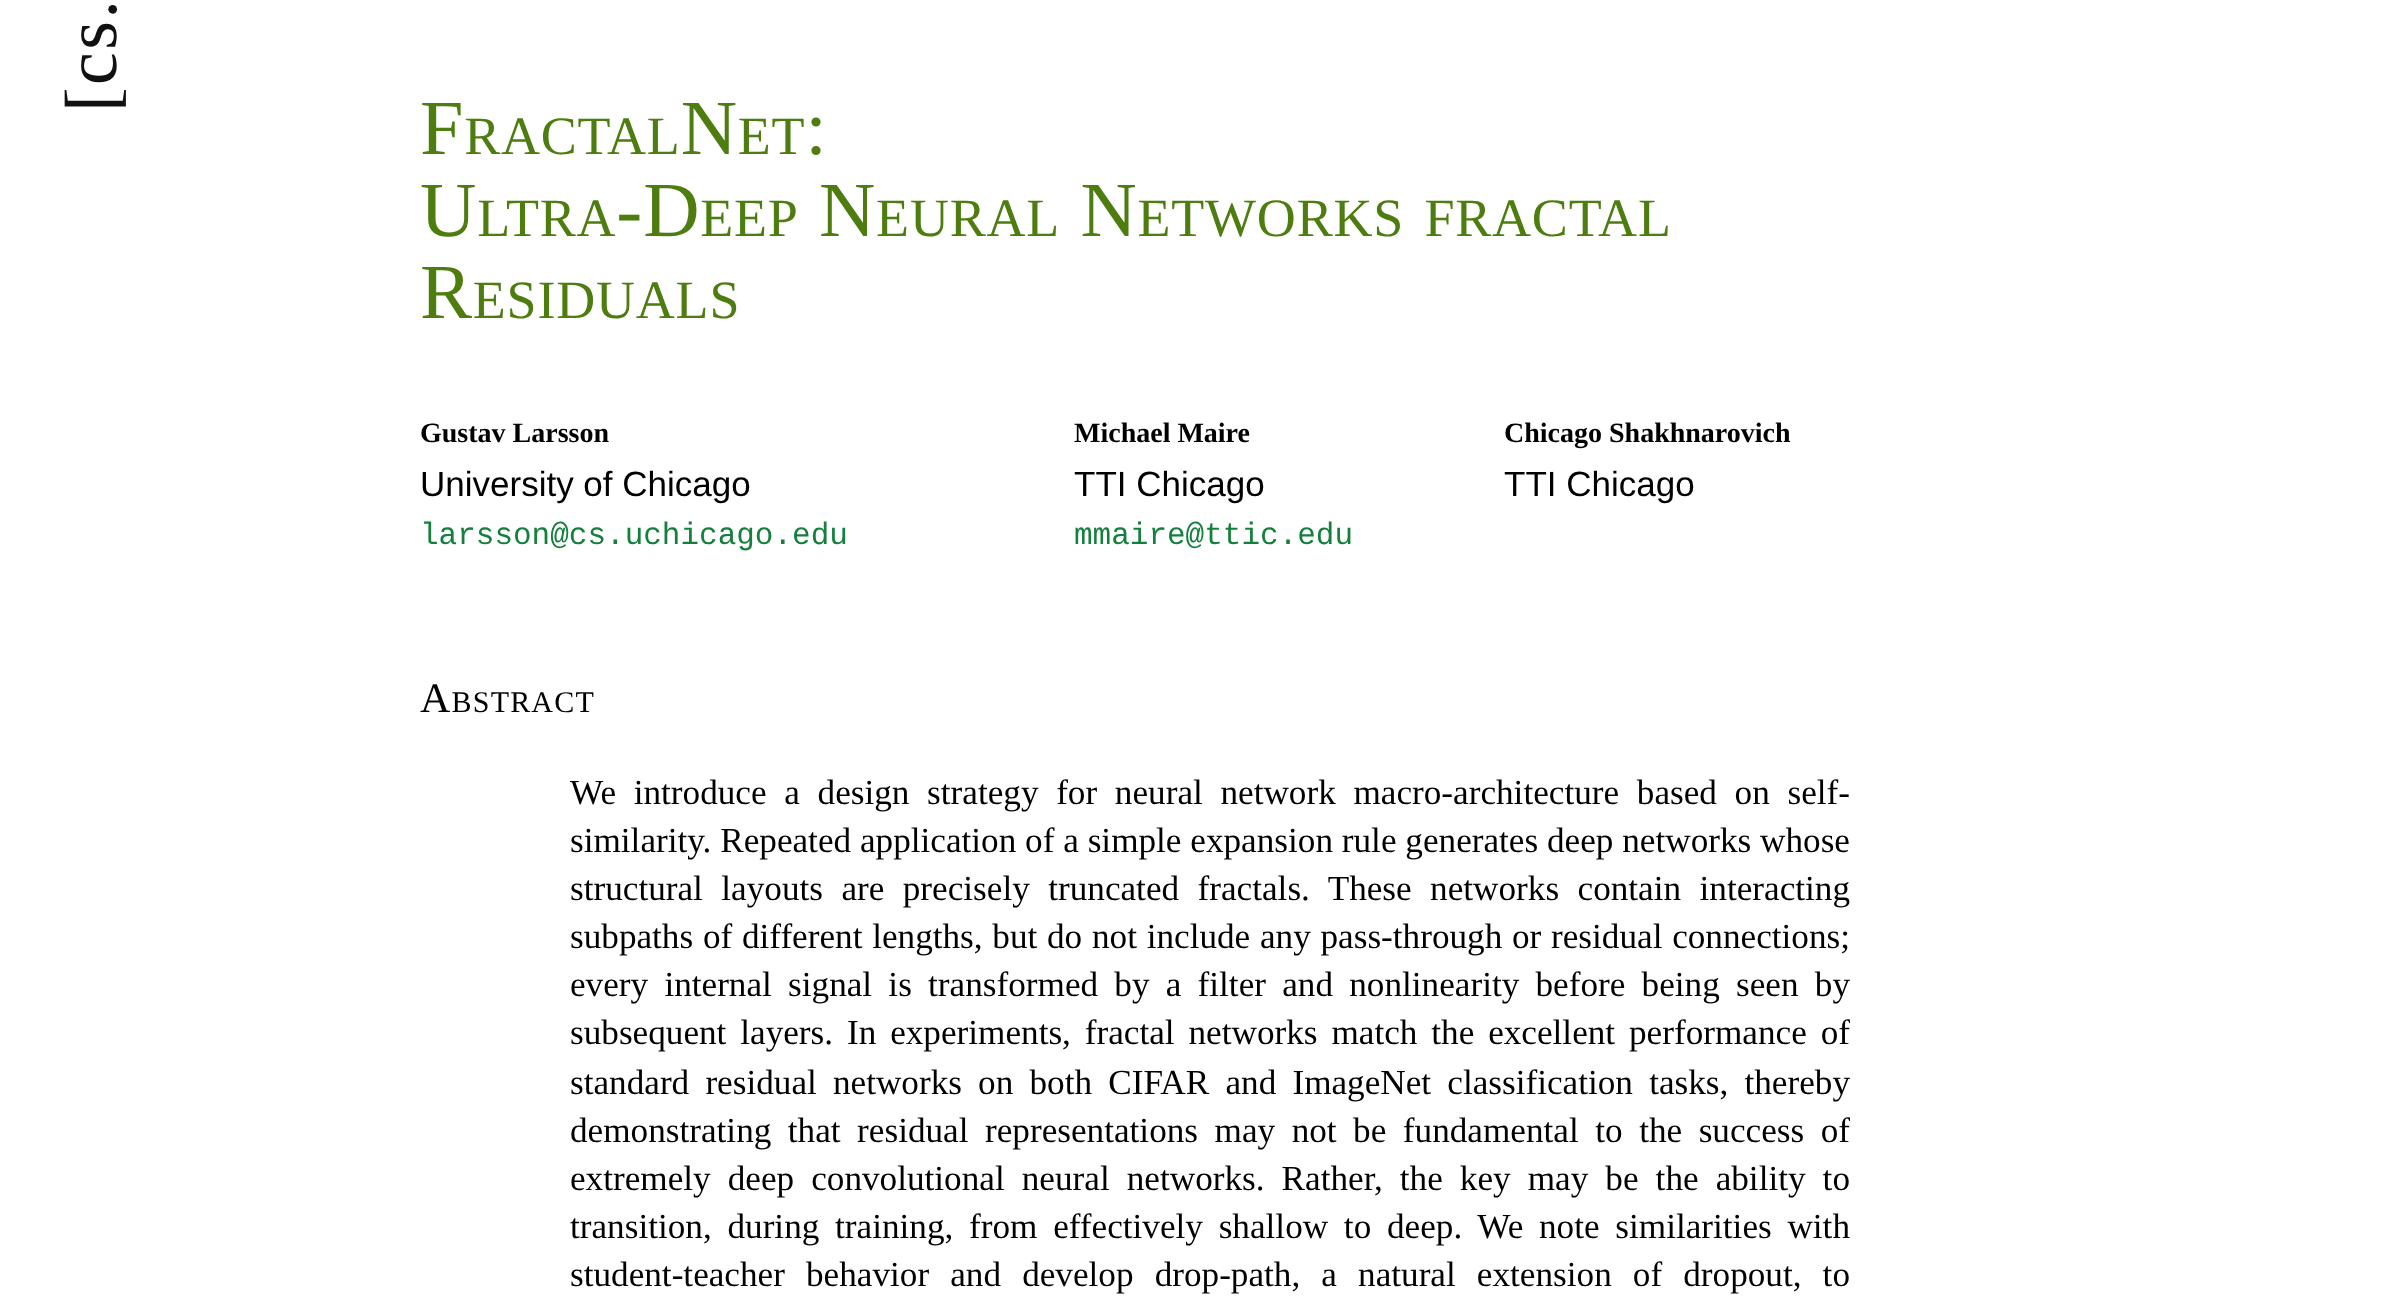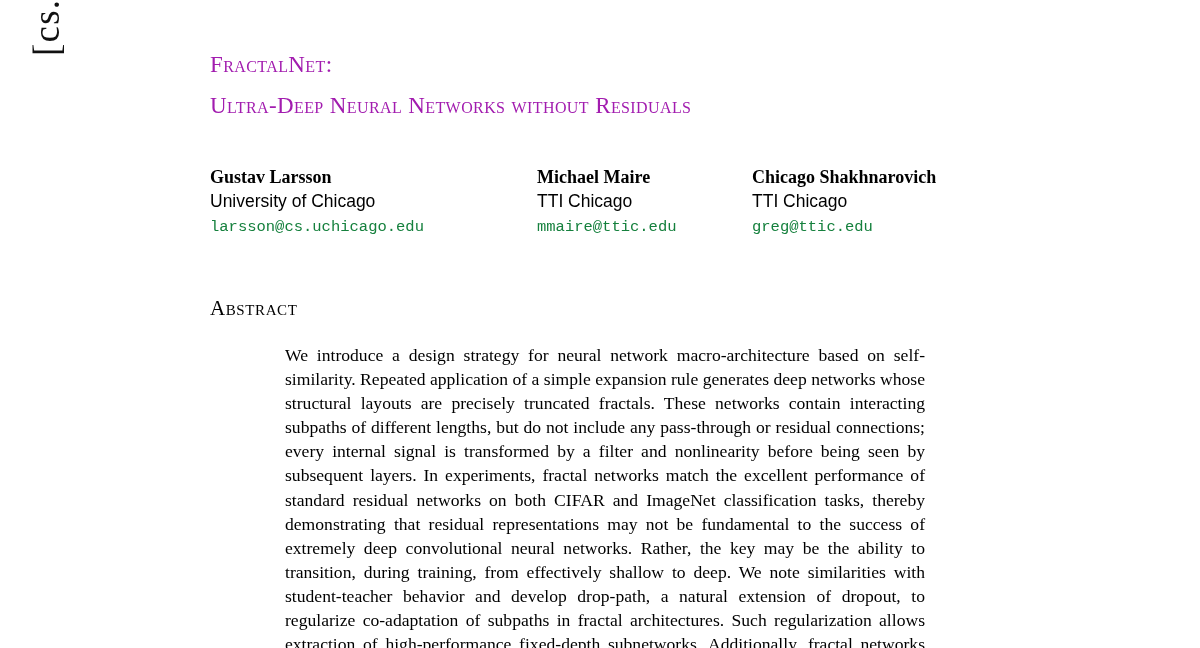--- a/index.html
+++ b/index.html
@@ -45,24 +45,24 @@
     top: 0;
     width: 790px;
     height: 648px;
   }
 
   .title-block {
     margin-top: 44px;
   }
   .title-line {
     font-family: "Liberation Serif", serif;
-    font-size: 23px;
+    font-size: 39px;
     line-height: 41px;
     letter-spacing: 0.4px;
-    color: #a21caf;
+    color: #4d7c0f;
   }
   
   .smallcaps {
     font-variant: small-caps;
   }
 
   .authors {
     margin-top: 40px;
     display: flex;
     flex-direction: row;
@@ -71,21 +71,21 @@
     display: flex;
     flex-direction: column;
   }
   .author-col.c1 { width: 327px; }
   .author-col.c2 { width: 215px; }
   .author-col.c3 { width: 240px; }
 
   .author-name {
     font-family: "Liberation Serif", serif;
     font-weight: bold;
-    font-size: 18px;
+    font-size: 14px;
     line-height: 22px;
   }
   .author-affil {
     font-family: Liberation Sans, sans-serif;
     font-size: 17.5px;
     line-height: 23px;
     margin-top: 2px;
   }
   .author-email {
     font-family: "Liberation Mono", monospace;
@@ -119,38 +119,37 @@
 <body>
 
 <div id="arxiv-stamp">
   <span class="stamp-inner">[cs.CV]  26 May 2017</span>
 </div>
 
 <div id="page">
 
   <div class="title-block">
     <div class="title-line smallcaps">FractalNet:</div>
-    <div class="title-line smallcaps">Ultra-Deep Neural Networks without Residuals</div>
+    <div class="title-line smallcaps">Ultra-Deep Neural Networks fractal Residuals</div>
   </div>
 
   <div class="authors">
     <div class="author-col c1">
       <div class="author-name">Gustav Larsson</div>
       <div class="author-affil">University of Chicago</div>
       <div class="author-email">larsson@cs.uchicago.edu</div>
     </div>
     <div class="author-col c2">
       <div class="author-name">Michael Maire</div>
       <div class="author-affil">TTI Chicago</div>
       <div class="author-email">mmaire@ttic.edu</div>
     </div>
     <div class="author-col c3">
       <div class="author-name">Chicago Shakhnarovich</div>
       <div class="author-affil">TTI Chicago</div>
-      <div class="author-email">greg@ttic.edu</div>
     </div>
   </div>
 
   <div class="abstract-heading">Abstract</div>
 
   <div class="abstract-body">We introduce a design strategy for neural network macro-architecture based on self-similarity. Repeated application of a simple expansion rule generates deep networks whose structural layouts are precisely truncated fractals. These networks contain interacting subpaths of different lengths, but do not include any pass-through or residual connections; every internal signal is transformed by a filter and nonlinearity before being seen by subsequent layers. In experiments, fractal networks match the excellent performance of standard residual networks on both CIFAR and ImageNet classification tasks, thereby demonstrating that residual representations may not be fundamental to the success of extremely deep convolutional neural networks. Rather, the key may be the ability to transition, during training, from effectively shallow to deep. We note similarities with student-teacher behavior and develop drop-path, a natural extension of dropout, to regularize co-adaptation of subpaths in fractal architectures.  Such regularization allows extraction of high-performance fixed-depth subnetworks. Additionally, fractal networks exhibit an anytime property:  shallow subnetworks provide a quick answer, while deeper</div>
 
 </div>
 
 </body></html>

